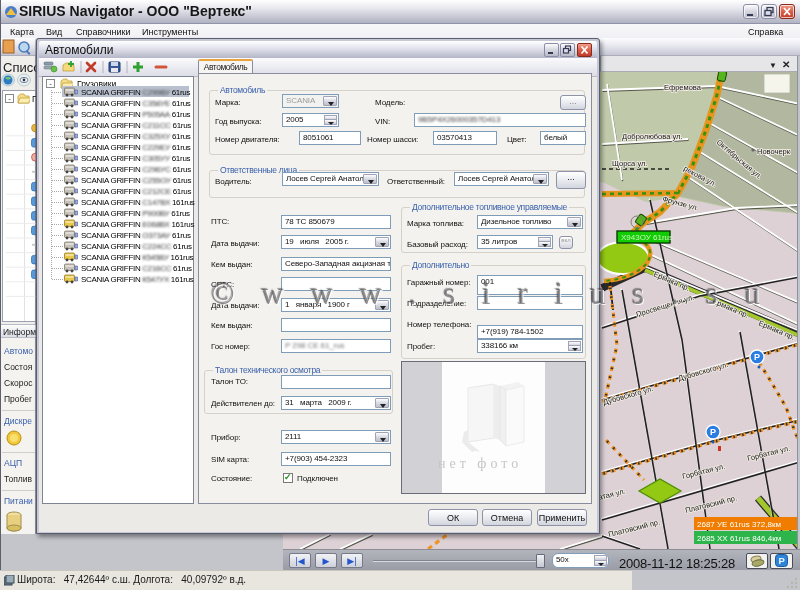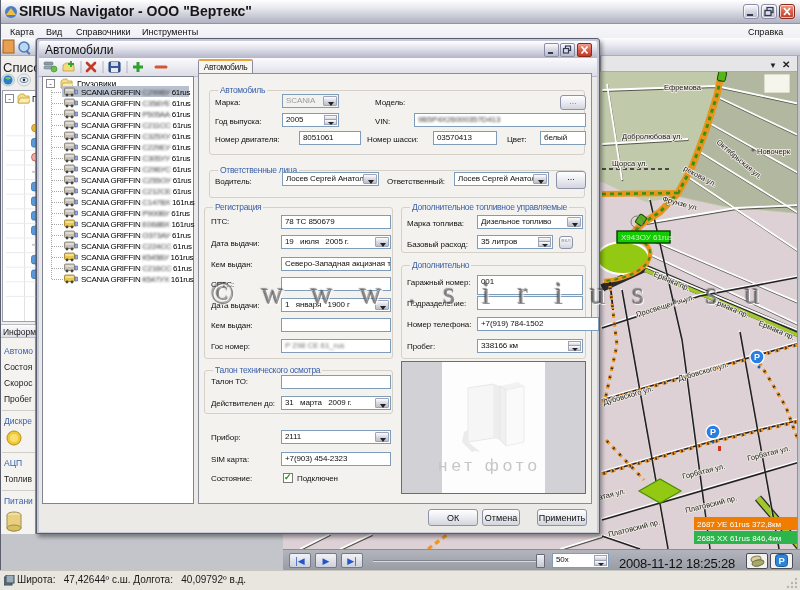--- a/index.html
+++ b/index.html
@@ -6,21 +6,21 @@
 
 #titlebar{left:0;top:0;width:800px;height:24px;background:linear-gradient(#ffffff,#e8e8ef 35%,#bdbecb 85%,#b2b3c2);border-bottom:1px solid #8f92a8;}
 #titlebar .txt{left:19px;top:3px;font-size:14px;font-weight:bold;color:#161616;letter-spacing:0px;}
 .capbtn{top:4px;width:16px;height:15px;border:1px solid #8a8da5;border-radius:3px;background:linear-gradient(#fdfdfe,#d9d9e2 45%,#b9bac8);box-shadow:inset 0 0 0 1px rgba(255,255,255,.7);font-size:9px;text-align:center;color:#3a3a4a;}
 .capbtn.close{background:linear-gradient(#f0a08e,#dd6450 45%,#c03a28);border-color:#8a2a1a;color:#fff;}
 #menubar{left:0;top:24px;width:800px;height:28px;background:linear-gradient(#f8f8fa,#e9e9f0);font-size:9px;color:#111;}
 #menubar span{position:absolute;top:3px;}
 #apptoolbar{left:0;top:38px;width:800px;height:18px;background:linear-gradient(#fdfdfe,#eaeaf1 40%,#c6c7d4);border-bottom:1px solid #abadbd;}
 
 #leftpanel{left:0;top:56px;width:36px;height:478px;background:#efeeeb;border-right:1px solid #b6b8c2;}
-#statusbar{left:0;top:570px;width:800px;height:20px;background:#e9e6df;border-top:1px solid #c9c6bd;font-size:10px;color:#1a1a1a;}
+#statusbar{left:0;top:570px;width:632px;height:20px;background:#e9e6df;border-top:1px solid #c9c6bd;font-size:10px;color:#1a1a1a;}
 #graybot{left:0;top:534px;width:283px;height:36px;background:#c3c5ca;}
 
 #playbar{left:283px;top:549px;width:517px;height:21px;background:linear-gradient(#b2b5bc,#999ca5);border-top:1px solid #8a8d96;}
 .pbtn{top:3px;width:22px;height:15px;border:1px solid #75798a;border-radius:2px;background:linear-gradient(#f2f3f6,#cfd1da);text-align:center;font-size:9px;color:#2255cc;line-height:14px;}
 
 #dlg{left:36px;top:38px;width:564px;height:496px;background:#c6c8d5;border:1px solid #595d70;border-radius:3px 3px 0 0;box-shadow:2px 3px 4px rgba(0,0,0,.4),-1px 0 0 rgba(70,70,85,.35);}
 #dlgtitle{left:2px;top:2px;width:558px;height:17px;background:linear-gradient(#ffffff,#e4e5ee 40%,#b4b6c8);border-radius:2px 2px 0 0;}
 #dlgtitle .txt{position:absolute;left:6px;top:2px;font-size:12px;font-weight:normal;color:#101010;}
 .dcapbtn{top:2px;width:15px;height:14px;border:1px solid #8a8da5;border-radius:2px;background:linear-gradient(#fdfdfe,#d9d9e2 45%,#b9bac8);font-size:8px;text-align:center;color:#3a3a4a;}
 
@@ -301,21 +301,21 @@
 </svg>
 <div class="abs" id="graybot"></div>
 <div class="abs" style="left:797px;top:56px;width:3px;height:493px;background:#c2c4cb;border-left:1px solid #8e91a0"></div>
 <div class="abs" style="left:0;top:0;width:1px;height:590px;background:#5c606e"></div>
 <div class="abs" id="playbar">
   <div class="abs pbtn" style="left:6px">|◀</div>
   <div class="abs pbtn" style="left:32px">▶</div>
   <div class="abs pbtn" style="left:58px">▶|</div>
   <div class="abs" style="left:90px;top:10px;width:172px;height:2px;background:#81848e;border-bottom:1px solid #d8dade;"></div>
   <div class="abs" style="left:253px;top:4px;width:9px;height:14px;background:linear-gradient(#f0f1f4,#c6c8d2);border:1px solid #666a7a;border-radius:1px;"></div>
-  <div class="abs ed spin" style="left:269px;top:3px;width:57px;height:15px;">50x<span class="sp">
+  <div class="abs ed spin" style="left:269px;top:3px;width:57px;height:15px;border-radius:6px;">50x<span class="sp">
         <i class="up"></i>
         <i class="dn"></i>
       </span></div>
   <div class="abs" style="left:336px;top:6px;font-size:13px;letter-spacing:-0.2px;color:#101010">2008-11-12 18:25:28</div>
   <div class="abs pbtn" style="left:463px;width:22px;height:16px;top:3px;background:#f2f2f0;border-color:#4a4d58"><svg width="17" height="12" viewBox="0 0 17 12" style="margin-top:1px">
         <ellipse cx="7" cy="4" rx="5" ry="2.8" fill="#d8cfa0" stroke="#8a8050" transform="rotate(-12 7 4)"></ellipse>
         <ellipse cx="9" cy="8" rx="6" ry="3" fill="#a8a868" stroke="#6a6a3a" transform="rotate(-12 9 8)"></ellipse>
       </svg></div>
   <div class="abs pbtn" style="left:487px;width:23px;height:16px;top:3px;background:#f2f2f0;border-color:#4a4d58"><svg width="13" height="13" viewBox="0 0 13 13" style="margin-top:0px">
         <rect x="0.5" y="0.5" width="12" height="12" rx="3" fill="#2e85d8" stroke="#1a5aa0"></rect>
@@ -580,23 +580,20 @@
 
       <fieldset style="left:10px;top:91px;width:376px;height:33px">
           <legend>Ответственные лица</legend>
         </fieldset>
       <span class="lbl" style="left:16px;top:103px">Водитель:</span>
       <div class="ed combo" style="left:83px;top:98px;width:97px;height:14px">Лосев Сергей Анатоль<span class="arrow"></span></div>
       <span class="lbl" style="left:188px;top:103px">Ответственный:</span>
       <div class="ed combo" style="left:255px;top:98px;width:95px;height:14px">Лосев Сергей Анатол<span class="arrow"></span></div>
       <div class="btn" style="left:357px;top:97px;width:30px;height:18px">...</div>
 
-      <fieldset style="left:5px;top:128px;width:189px;height:157px">
-          <legend>Регистрация</legend>
-        </fieldset>
       <span class="lbl" style="left:12px;top:143px">ПТС:</span>
       <div class="ed" style="left:82px;top:141px;width:110px;height:14px">78 ТС 850679</div>
       <span class="lbl" style="left:12px;top:165px">Дата выдачи:</span>
       <div class="ed combo" style="left:82px;top:161px;width:110px;height:14px">19&nbsp;&nbsp; июля&nbsp;&nbsp; 2005 г.<span class="arrow"></span></div>
       <span class="lbl" style="left:12px;top:186px">Кем выдан:</span>
       <div class="ed" style="left:82px;top:183px;width:110px;height:14px">Северо-Западная акцизная т</div>
       <span class="lbl" style="left:12px;top:206px">СРТС:</span>
       <div class="ed" style="left:82px;top:203px;width:110px;height:14px"></div>
       <span class="lbl" style="left:12px;top:227px">Дата выдачи:</span>
       <div class="ed combo" style="left:82px;top:224px;width:110px;height:14px">1&nbsp;&nbsp; января&nbsp;&nbsp; 1900 г<span class="arrow"></span></div>
@@ -618,21 +615,21 @@
       <div class="btn" style="left:360px;top:162px;width:14px;height:13px;font-size:6px;color:#999">вкл</div>
 
       <fieldset style="left:202px;top:186px;width:185px;height:99px">
           <legend>Дополнительно</legend>
         </fieldset>
       <span class="lbl" style="left:208px;top:204px">Гаражный номер:</span>
       <div class="ed" style="left:278px;top:201px;width:106px;height:20px">001</div>
       <span class="lbl" style="left:208px;top:225px">Подразделение:</span>
       <div class="ed" style="left:278px;top:222px;width:106px;height:14px"></div>
       <span class="lbl" style="left:208px;top:246px">Номер телефона:</span>
-      <div class="ed" style="left:278px;top:243px;width:122px;height:14px">+7(919) 784-1502</div>
+      <div class="ed" style="left:278px;top:251px;width:106px;height:14px">+7(919) 784-1502</div>
       <span class="lbl" style="left:208px;top:268px">Пробег:</span>
       <div class="ed spin" style="left:278px;top:265px;width:106px;height:14px">338166 км<span class="sp">
             <i class="up"></i>
             <i class="dn"></i>
           </span></div>
 
       <fieldset style="left:5px;top:291px;width:189px;height:49px">
           <legend>Талон технического осмотра</legend>
         </fieldset>
       <span class="lbl" style="left:12px;top:303px">Талон ТО:</span>
@@ -654,22 +651,22 @@
         <div class="abs" style="left:40px;top:0;width:103px;height:131px;background:#fdfdfd;"></div>
         <svg class="abs" style="left:52px;top:10px" width="80" height="90" viewBox="0 0 80 90">
           <polygon points="12,72 20,78 26,80 18,74" fill="#e0e0e0"></polygon>
           <polygon points="14,70 14,16 40,12 40,66" fill="#f6f6f6" stroke="#e8e8e8" stroke-width="1"></polygon>
           <polygon points="40,12 46,14 46,68 40,66" fill="#ededed"></polygon>
           <polygon points="46,14 64,10 70,14 52,18" fill="#f2f2f2"></polygon>
           <polygon points="52,18 52,74 46,68 46,14" fill="#f0f0f0" stroke="#e4e4e4" stroke-width="1"></polygon>
           <polygon points="52,18 70,14 70,70 52,74" fill="#fafafa" stroke="#ececec" stroke-width="1"></polygon>
           <polygon points="10,60 14,58 14,70 24,78 18,80 8,70" fill="#ebebeb"></polygon>
         </svg>
-        <span class="abs" style="left:36px;top:94px;font-family:Liberation Sans, sans-serif;font-size:17px;letter-spacing:4px;color:#c6c6c6">нет  фото</span>
+        <span class="abs" style="left:36px;top:94px;font-family:Liberation Serif, serif;font-size:14px;letter-spacing:4px;color:#c6c6c6">нет  фото</span>
       </div>
 
       <div class="btn" style="left:229px;top:435px;width:50px;height:17px;line-height:16px">ОК</div>
-      <div class="btn" style="left:283px;top:435px;width:38px;height:17px;line-height:16px">Отмена</div>
+      <div class="btn" style="left:283px;top:435px;width:50px;height:17px;line-height:16px">Отмена</div>
       <div class="btn" style="left:338px;top:435px;width:50px;height:17px;line-height:16px">Применить</div>
     </div>
   </div>
 </div>
 <div class="abs" id="wm">© w w w . s i r i u s . s u</div>
 
 </body></html>

